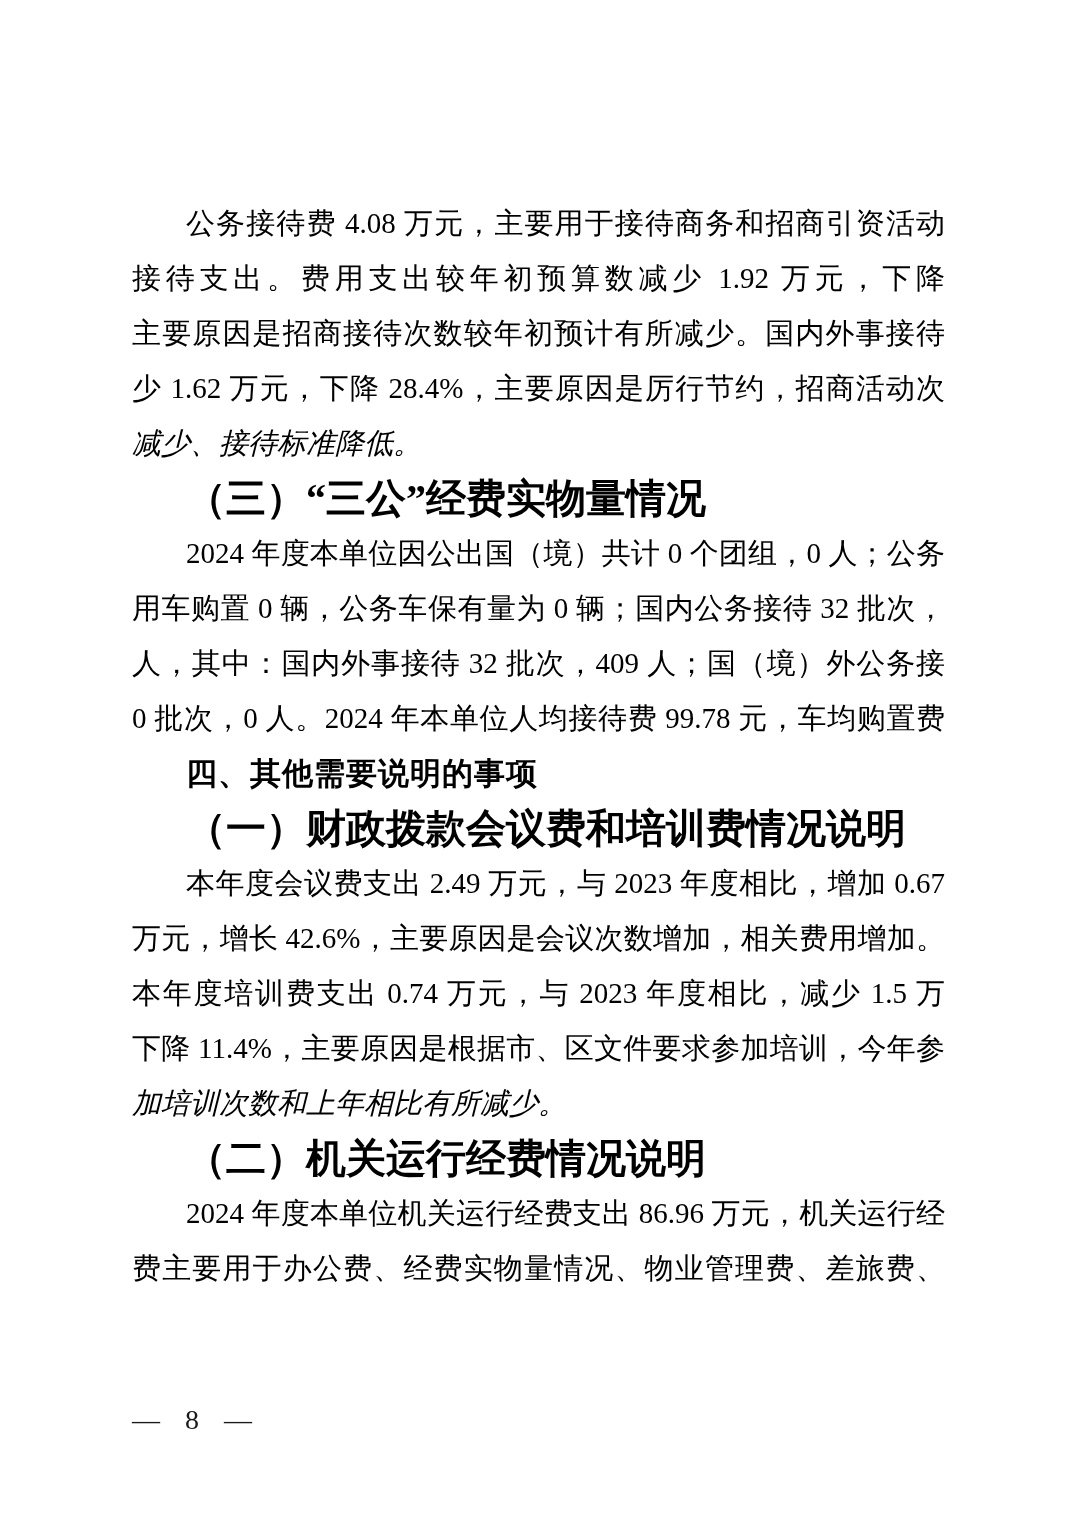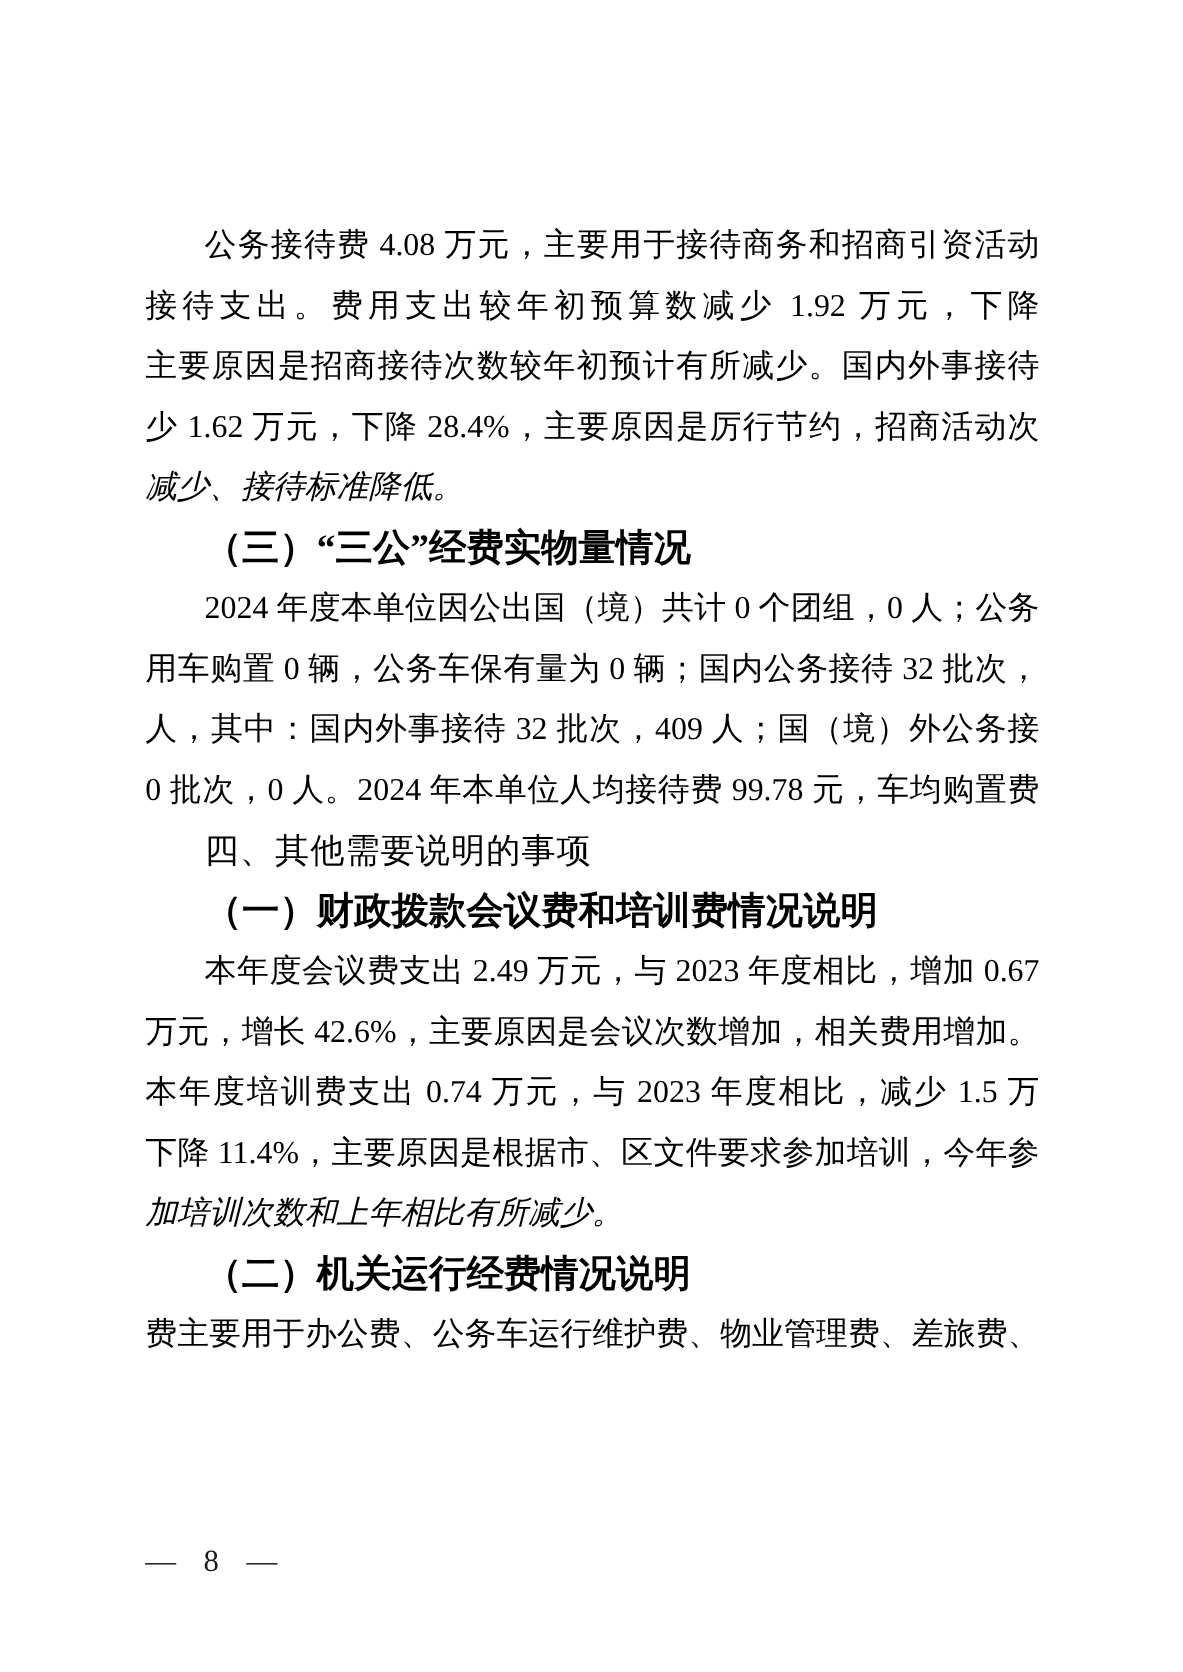--- a/index.html
+++ b/index.html
@@ -31,32 +31,32 @@
     text-align-last: justify;
     overflow: hidden;
     white-space: normal;
   }
   .ln.first { text-indent: 54px; }
   .ln.last  { text-align: left; text-align-last: left; font-style: italic; }
   .h-kai {
     margin: 0;
     height: 55px;
     line-height: 55px;
-    font-size: 34px;
+    font-size: 40px;
     text-indent: 54px;
     text-align: right;
     text-align-last: left;
     overflow: hidden;
   }
   .h-bold {
     margin: 0;
     height: 55px;
     line-height: 55px;
     font-size: 31px;
-    font-weight: 400;
+    font-weight: 700;
     text-indent: 54px;
     text-align: left;
     text-align-last: left;
     letter-spacing: 1px;
     font-family: "Liberation Sans", "DejaVu Sans", sans-serif;
     overflow: hidden;
   }
   .footer {
     position: absolute;
     left: 132px;
@@ -92,21 +92,22 @@
     <h3 class="h-kai">（一）财政拨款会议费和培训费情况说明</h3>
 
     <p class="ln first">本年度会议费支出 2.49 万元，与 2023 年度相比，增加 0.67</p>
     <p class="ln">万元，增长 42.6%，主要原因是会议次数增加，相关费用增加。</p>
     <p class="ln">本年度培训费支出 0.74 万元，与 2023 年度相比，减少 1.5 万元，</p>
     <p class="ln">下降 11.4%，主要原因是根据市、区文件要求参加培训，今年参</p>
     <p class="ln last">加培训次数和上年相比有所减少。</p>
 
     <h3 class="h-kai">（二）机关运行经费情况说明</h3>
 
-    <p class="ln">费主要用于办公费、公务车运行维护费、物业管理费、差旅费、</p>
+    <p class="ln first">2024 年度本单位机关运行经费支出 86.96 万元，机关运行经</p>
+    <p class="ln">费主要用于办公费、经费实物量情况、物业管理费、差旅费、</p>
 
   </main>
 
   <footer class="footer">
     <span>— 8 —</span>
   </footer>
 
 </div>
 
 </body></html>

